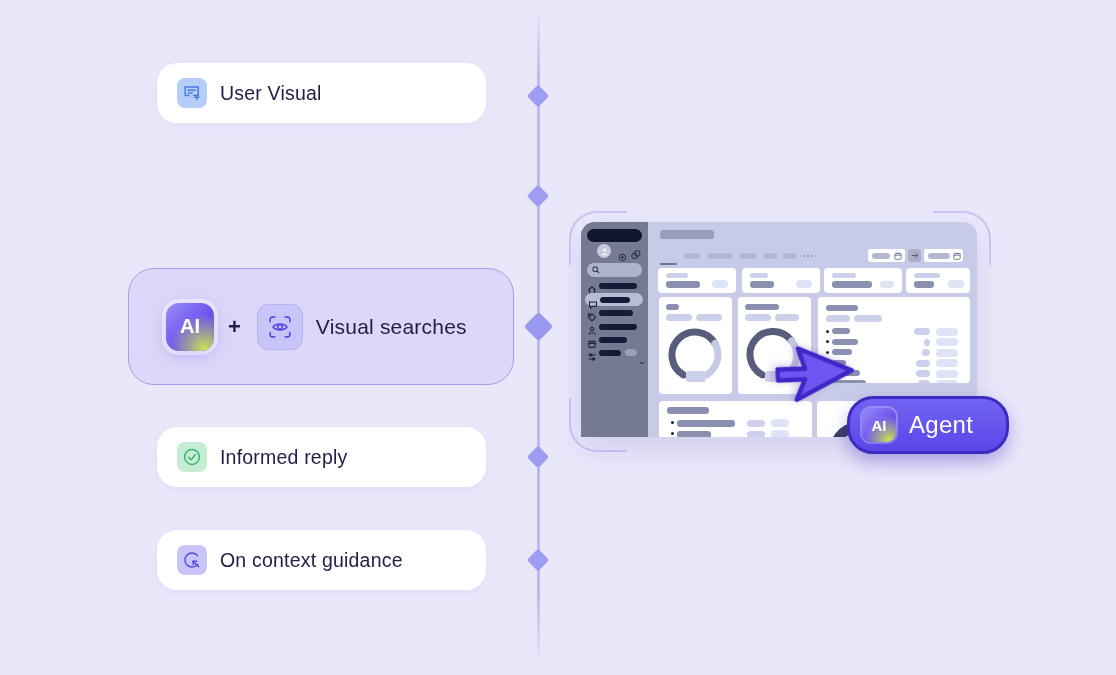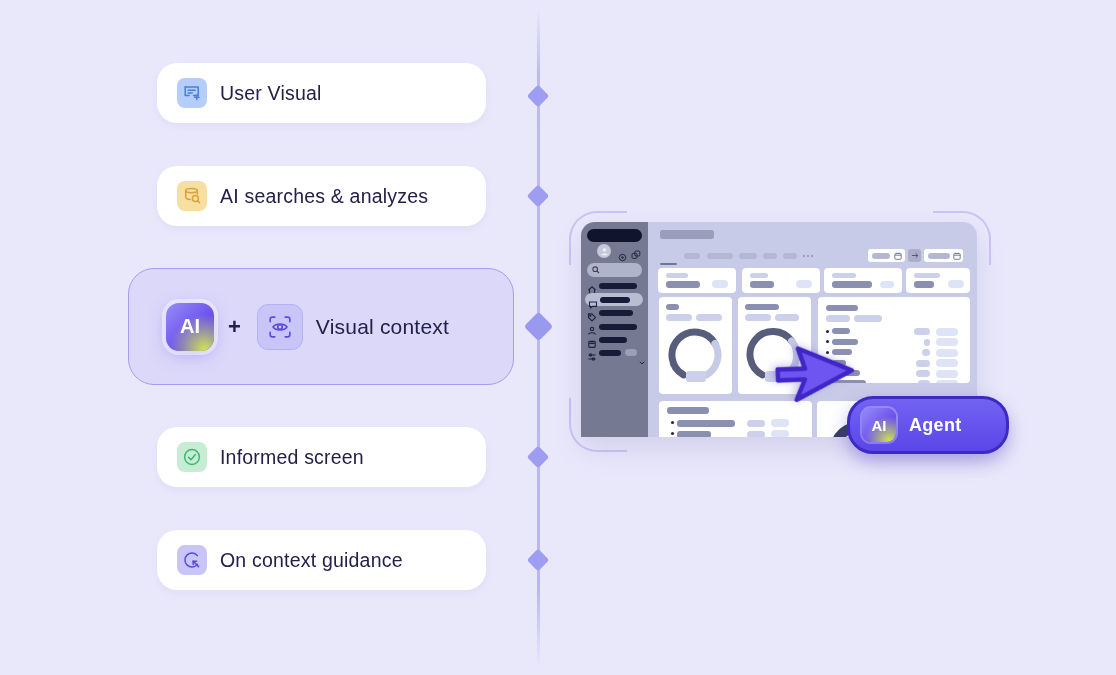--- a/index.html
+++ b/index.html
@@ -53,21 +53,21 @@
   .tabbar{position:absolute;height:6px;border-radius:3px;background:#b3b7d1}
   .tdot{position:absolute;width:2.2px;height:2.2px;border-radius:50%;background:#8b90b1}
 
   
   .cursor{position:absolute;left:780px;top:340px;width:58px;height:80px;transform:rotate(112deg);transform-origin:50% 50%;
     filter:drop-shadow(0 3px 4px rgba(60,40,160,.3))}
   .agent{position:absolute;left:847px;top:396px;width:156px;height:52px;border-radius:26px;
     background:linear-gradient(180deg,#7263f2,#5a46e8);border:3px solid #3e2ac1;box-sizing:content-box;
     display:flex;align-items:center;padding:0;box-shadow:0 8px 18px rgba(60,40,180,.35)}
   .agent .ailogo.sm{margin-left:12px}
-  .agent-lbl{font-size:18px;font-weight:700;color:#fff;margin-left:13px;letter-spacing:.3px}
+  .agent-lbl{font-size:24px;font-weight:400;color:#fff;margin-left:13px;letter-spacing:.3px}
 </style>
 </head>
 <body>
 
 <div class="canvas">
 
   <div class="tline"></div>
   <div class="dia" style="left:530px;top:88px"></div>
   <div class="dia" style="left:530px;top:188px"></div>
   <div class="dia lg" style="left:528px;top:316px"></div>
@@ -81,59 +81,47 @@
           <path d="M3.2,4 V12.6 H7"></path>
           <path d="M6.2,7.3 H13.2"></path>
           <path d="M6.2,9.9 H10.2"></path>
         <path d="M14.8,12 V16.4"></path>
           <path d="M12.6,14.2 H17"></path>
       </svg>
     </div>
     <span class="lbl">User Visual</span>
   </div>
 
-  <div class="card" style="top:166px">
-    <div class="chip chip-yellow">
-      <svg width="20" height="20" viewBox="0 0 20 20" fill="none" stroke="#d9a13a" stroke-width="1.5" stroke-linecap="round" stroke-linejoin="round">
-        <ellipse cx="9.5" cy="4.6" rx="5.8" ry="2.2"></ellipse>
-          <path d="M3.7,4.6 V11 C3.7,12.3 5.8,13.3 8.2,13.5"></path>
-          <path d="M15.3,4.6 V8"></path>
-        <circle cx="13.4" cy="12.6" r="3"></circle>
-          <path d="M15.7,14.9 L17.6,16.8"></path>
-      </svg>
-    </div>
-    <span class="lbl">AI searches &amp; analyzes</span>
-  </div>
 
   <div class="hlcard">
     <div class="ailogo lg">
         <span>AI</span>
       </div>
     <span class="plus">+</span>
     <div class="eyechip">
       <svg width="24" height="24" viewBox="0 0 22 22" fill="none" stroke="#5b4ae0" stroke-width="1.5" stroke-linecap="round" stroke-linejoin="round">
         <path d="M2,6.2 V4 Q2,2 4,2 H6.2"></path>
           <path d="M15.8,2 H18 Q20,2 20,4 V6.2"></path>
         <path d="M20,15.8 V18 Q20,20 18,20 H15.8"></path>
           <path d="M6.2,20 H4 Q2,20 2,18 V15.8"></path>
         <path d="M4.6,11 C7.3,7.4 14.7,7.4 17.4,11 C14.7,14.6 7.3,14.6 4.6,11 Z"></path>
         <circle cx="11" cy="11" r="2.1"></circle>
       </svg>
     </div>
-    <span class="lbl lbl-lg">Visual context</span>
+    <span class="lbl lbl-lg">Visual searches</span>
   </div>
 
   <div class="card" style="top:427px">
     <div class="chip chip-green">
       <svg width="20" height="20" viewBox="0 0 20 20" fill="none" stroke="#3cb874" stroke-width="1.5" stroke-linecap="round" stroke-linejoin="round">
         <circle cx="10" cy="10" r="7.4"></circle>
           <path d="M6.6,10.4 L9,12.8 L13.4,7.6"></path>
       </svg>
     </div>
-    <span class="lbl">Informed screen</span>
+    <span class="lbl">Informed reply</span>
   </div>
 
   <div class="card" style="top:530px">
     <div class="chip chip-purple">
       <svg width="20" height="20" viewBox="0 0 20 20" fill="none" stroke="#5b4ae0" stroke-width="1.5" stroke-linecap="round" stroke-linejoin="round">
         <path d="M15.4,5.6 A7 7 0 1 0 15.4,14.4"></path>
         <path d="M16.6,16.6 L11.2,11.2"></path>
           <path d="M11.2,11.2 V14.6"></path>
           <path d="M11.2,11.2 H14.6"></path>
       </svg>

